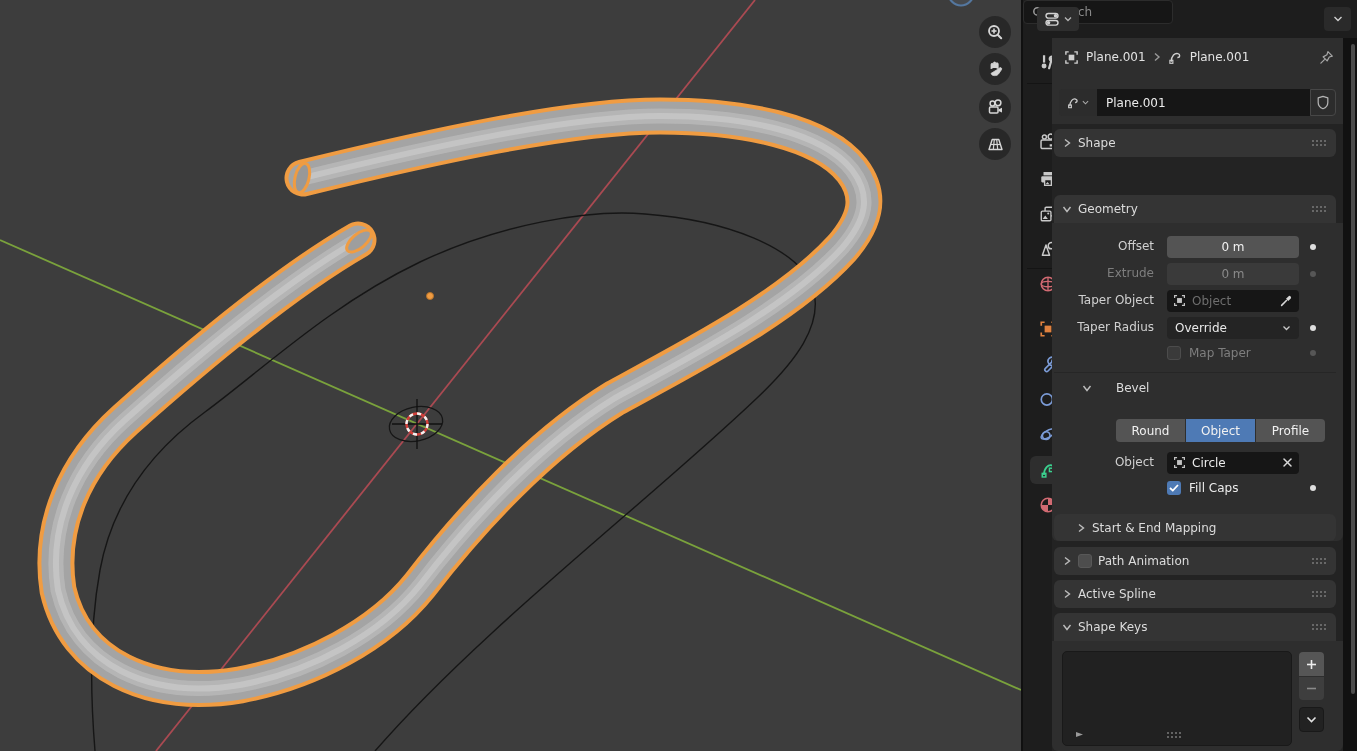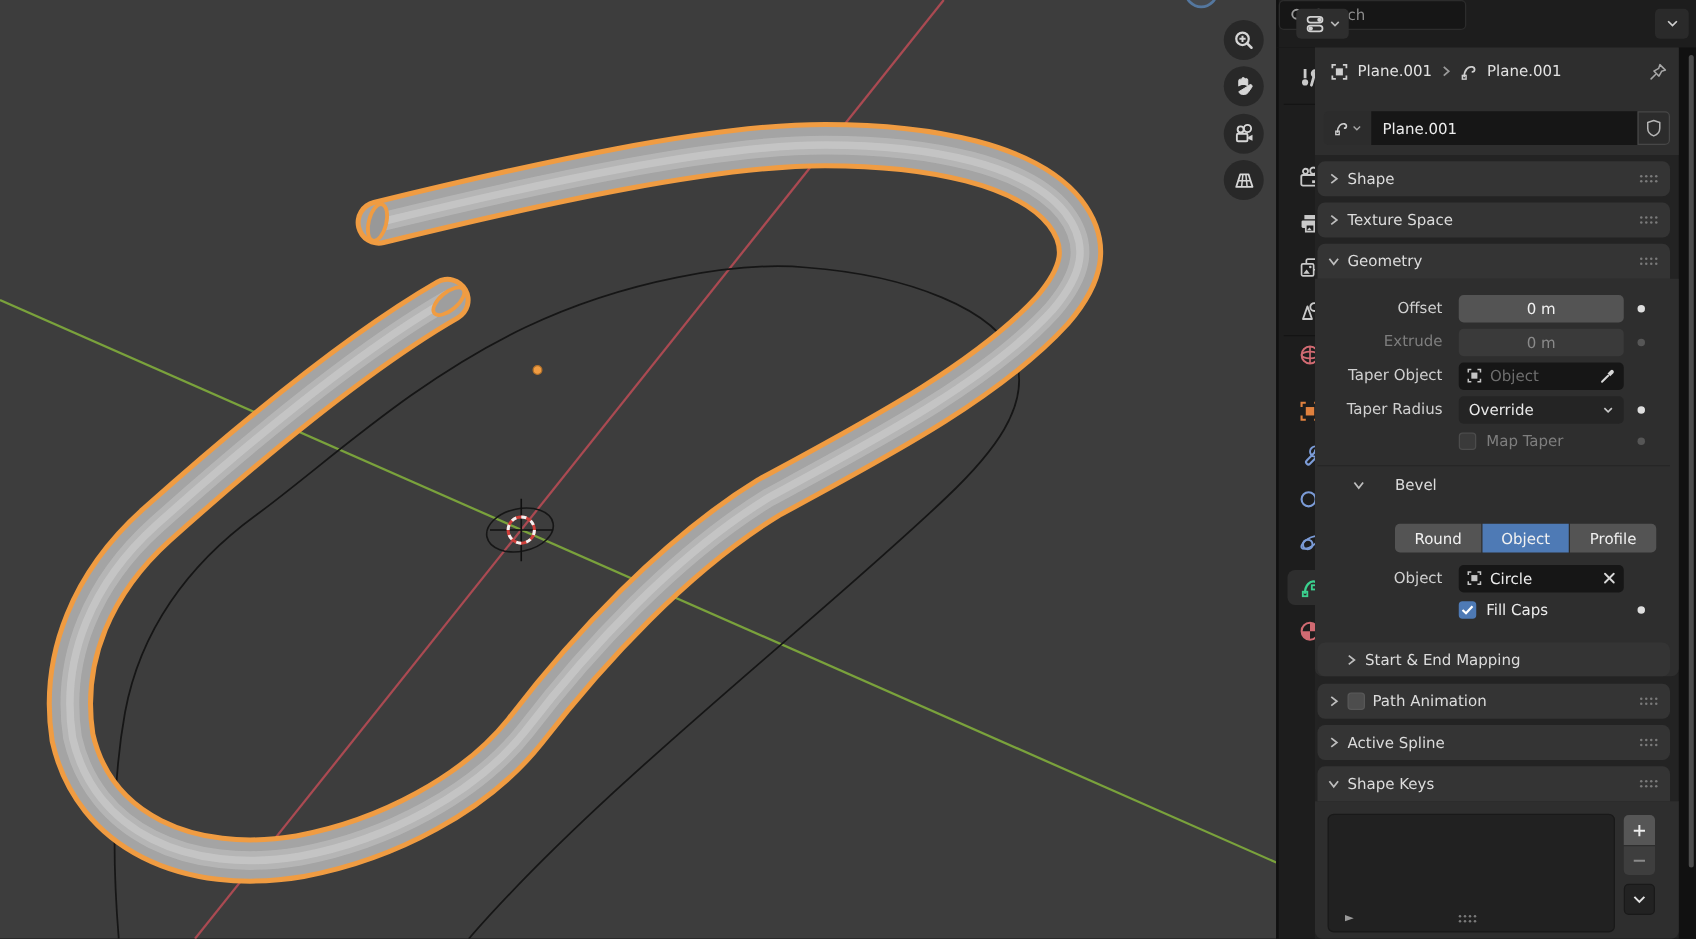--- a/index.html
+++ b/index.html
@@ -301,27 +301,20 @@
     </div>
 
     <div class="panel-header" style="top:91px;">
       <svg width="10" height="10" viewBox="0 0 10 10">
         <polyline points="3,1.5 7.5,5 3,8.5" fill="none" stroke="#bdbdbd" stroke-width="1.4"></polyline>
       </svg>
       <span>Shape</span>
       <span class="grip"></span>
     </div>
 
-    <div class="panel-header" style="top:124px;">
-      <svg width="10" height="10" viewBox="0 0 10 10">
-        <polyline points="3,1.5 7.5,5 3,8.5" fill="none" stroke="#bdbdbd" stroke-width="1.4"></polyline>
-      </svg>
-      <span>Texture Space</span>
-      <span class="grip"></span>
-    </div>
 
     <div class="panel-body" style="top:185px;height:318px;"></div>
     <div class="panel-header open" style="top:157px;">
       <svg width="10" height="10" viewBox="0 0 10 10">
         <polyline points="1.5,3 5,7.5 8.5,3" fill="none" stroke="#bdbdbd" stroke-width="1.4"></polyline>
       </svg>
       <span>Geometry</span>
       <span class="grip"></span>
     </div>
 

